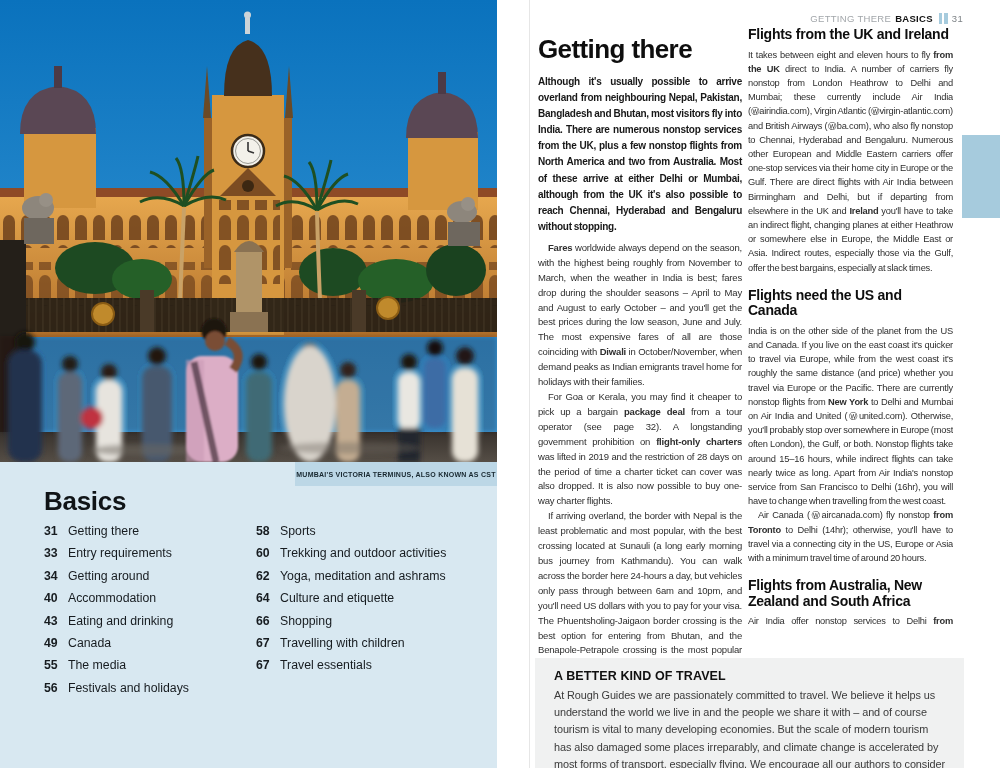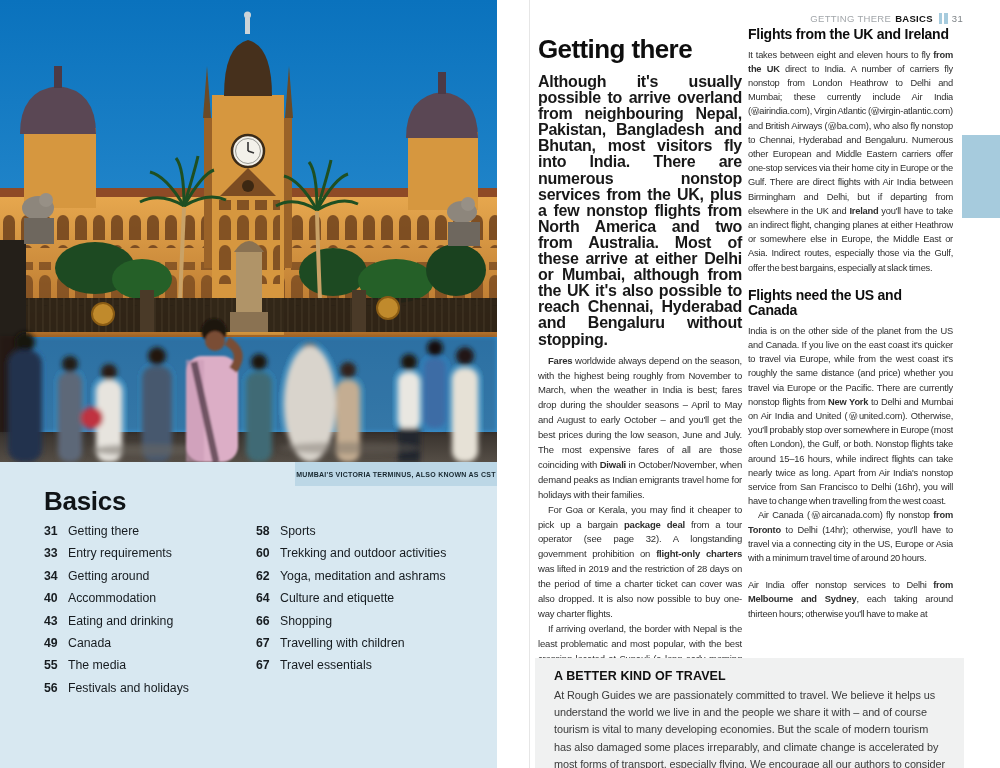--- a/index.html
+++ b/index.html
@@ -32,21 +32,21 @@
   .hdr-section{color:#a2a6aa;}
   .hdr-basics{color:#121212;font-weight:bold;margin-left:4px;}
   .hdr-marker{
     display:inline-block;width:9px;height:11px;margin:0 4px 0 6px;
     background:linear-gradient(90deg,#a6cbdd 0 3.5px,#ffffff 3.5px 5.5px,#a6cbdd 5.5px 9px);
   }
   .hdr-page{color:#7d8286;}
   .col-left{position:absolute;left:538px;top:34px;width:204px;z-index:1;}
   .col-left h1{margin:0 0 9px 0;font-size:26px;letter-spacing:-.6px;color:#0e0e0e;}
   .intro{
-    font-weight:bold;font-size:16px;line-height:16.1px;text-align:justify;
+    font-weight:bold;font-size:10px;line-height:16.1px;text-align:justify;
     letter-spacing:-.25px;word-spacing:-.6px;color:#181818;margin:0 0 6px 0;
   }
   .para{
     font-size:9.5px;line-height:14.9px;text-align:justify;color:#2e2e2e;
     letter-spacing:-.18px;word-spacing:-.4px;margin:0;
   }
   .para.indent{text-indent:10px;}
   .col-right{position:absolute;left:748px;top:27px;width:205px;height:600px;overflow:hidden;z-index:1;}
   .col-right section{margin-bottom:13px;}
   .col-right h2{margin:0 0 5px 0;font-size:14px;line-height:15.5px;letter-spacing:-.25px;color:#0e0e0e;}
@@ -314,20 +314,21 @@
   <section>
     <h2>Flights from the UK and Ireland</h2>
     <p class="para">It takes between eight and eleven hours to fly <b>from the UK</b> direct to India. A number of carriers fly nonstop from London Heathrow to Delhi and Mumbai; these currently include Air India (<span class="web">Ⓦ</span>airindia.com), Virgin Atlantic (<span class="web">Ⓦ</span>virgin-atlantic.com) and British Airways (<span class="web">Ⓦ</span>ba.com), who also fly nonstop to Chennai, Hyderabad and Bengaluru. Numerous other European and Middle Eastern carriers offer one-stop services via their home city in Europe or the Gulf. There are direct flights with Air India between Birmingham and Delhi, but if departing from elsewhere in the UK and <b>Ireland</b> you'll have to take an indirect flight, changing planes at either Heathrow or somewhere else in Europe, the Middle East or Asia. Indirect routes, especially those via the Gulf, offer the best bargains, especially at slack times.</p>
   </section>
   <section>
     <h2>Flights need the US and Canada</h2>
     <p class="para">India is on the other side of the planet from the US and Canada. If you live on the east coast it's quicker to travel via Europe, while from the west coast it's roughly the same distance (and price) whether you travel via Europe or the Pacific. There are currently nonstop flights from <b>New York</b> to Delhi and Mumbai on Air India and United (<span class="web">Ⓦ</span>united.com). Otherwise, you'll probably stop over somewhere in Europe (most often London), the Gulf, or both. Nonstop flights take around 15–16 hours, while indirect flights can take nearly twice as long. Apart from Air India's nonstop service from San Francisco to Delhi (16hr), you will have to change when travelling from the west coast.</p>
     <p class="para indent">Air Canada (<span class="web">Ⓦ</span>aircanada.com) fly nonstop <b>from Toronto</b> to Delhi (14hr); otherwise, you'll have to travel via a connecting city in the US, Europe or Asia with a minimum travel time of around 20 hours.</p>
   </section>
   <section>
+    <h2>Flights from Australia, New Zealand and South Africa</h2>
     <p class="para">Air India offer nonstop services to Delhi <b>from Melbourne and Sydney</b>, each taking around thirteen hours; otherwise you'll have to make at</p>
   </section>
 </div>
 
 <div class="travel-box">
   <div class="box-title">A BETTER KIND OF TRAVEL</div>
   <div class="box-text">At Rough Guides we are passionately committed to travel. We believe it helps us understand the world we live in and the people we share it with – and of course tourism is vital to many developing economies. But the scale of modern tourism has also damaged some places irreparably, and climate change is accelerated by most forms of transport, especially flying. We encourage all our authors to consider the carbon footprint of the journeys they make in the course of researching our guides.</div>
 </div>
 
 <div class="edge-tab"></div>

